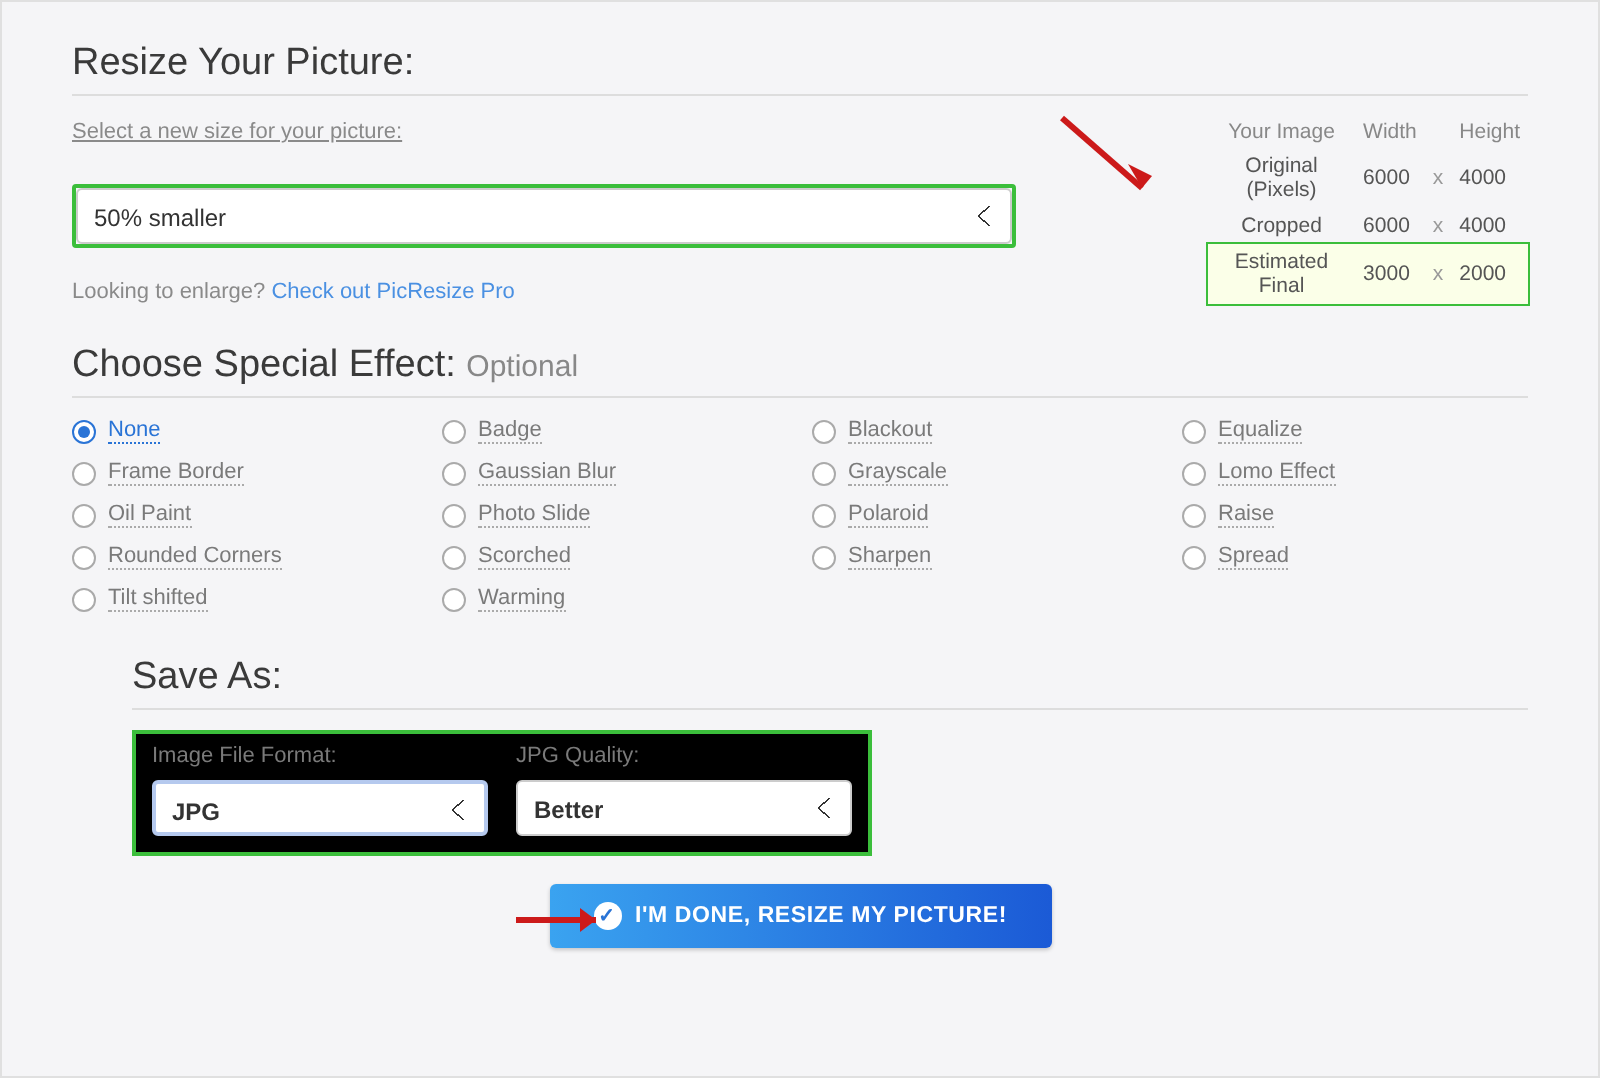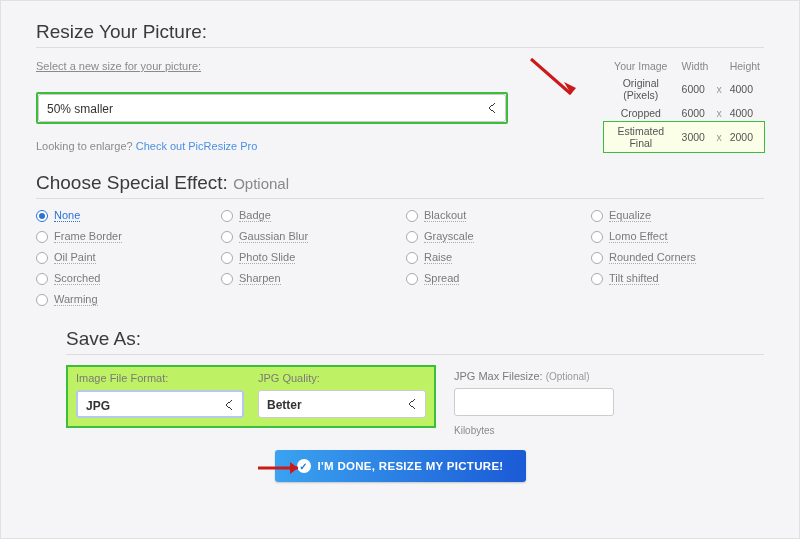--- a/index.html
+++ b/index.html
@@ -100,21 +100,21 @@
 
   .save-section { margin-top: 14px; padding-left: 30px; }
   .save-row { display: flex; gap: 18px; margin-top: 10px; align-items: flex-start;}
   .save-col { display:flex; flex-direction:column; gap:6px; }
   .save-col label { font-size:11px; color:#7a7a7a; }
   .green-wrap {
     border: 2px solid #3bbe3b;
     padding: 5px 8px 8px;
     display: flex;
     gap: 14px;
-    background: #bef264;
+    background: #000000;
   }
   .small-select {
     width: 168px;
     font-weight: bold;
   }
   .format-select { border: 2px solid #b5c9ee; }
   .text-input {
     width: 160px; height:28px; border:1px solid #ccc; border-radius:3px;
     background:#fff; padding: 4px 6px;
   }
@@ -231,20 +231,24 @@
       <div class="effect-item">
         <span class="radio"></span>
         <span class="effect-label">Oil Paint</span>
       </div>
       <div class="effect-item">
         <span class="radio"></span>
         <span class="effect-label">Photo Slide</span>
       </div>
       <div class="effect-item">
         <span class="radio"></span>
+        <span class="effect-label">Polaroid</span>
+      </div>
+      <div class="effect-item">
+        <span class="radio"></span>
         <span class="effect-label">Raise</span>
       </div>
       <div class="effect-item">
         <span class="radio"></span>
         <span class="effect-label">Rounded Corners</span>
       </div>
       <div class="effect-item">
         <span class="radio"></span>
         <span class="effect-label">Scorched</span>
       </div>
@@ -272,28 +276,20 @@
   <div class="save-row">
     <div class="green-wrap">
       <div class="save-col">
         <label>Image File Format:</label>
         <div class="select-box small-select format-select">JPG</div>
       </div>
       <div class="save-col">
         <label>JPG Quality:</label>
         <div class="select-box small-select">Better</div>
       </div>
-    </div>
-    <div class="save-col" style="padding-top:5px;">
-      <label>
-        <span>JPG Max Filesize:</span>
-        <span class="optional-small">(Optional)</span>
-      </label>
-      <input class="text-input" style="">
-      <span class="kilobytes">Kilobytes</span>
     </div>
   </div>
 </section>
 
 <div class="done-row">
   <svg class="arrow2" style="position:absolute; left:220px; top:6px;" viewBox="0 0 55 25">
     <line x1="2" y1="12" x2="42" y2="12" stroke="#cc1a1a" stroke-width="3"></line>
     <polygon points="42,12 34,6 34,18" fill="#cc1a1a"></polygon>
   </svg>
   <button class="done-btn">

